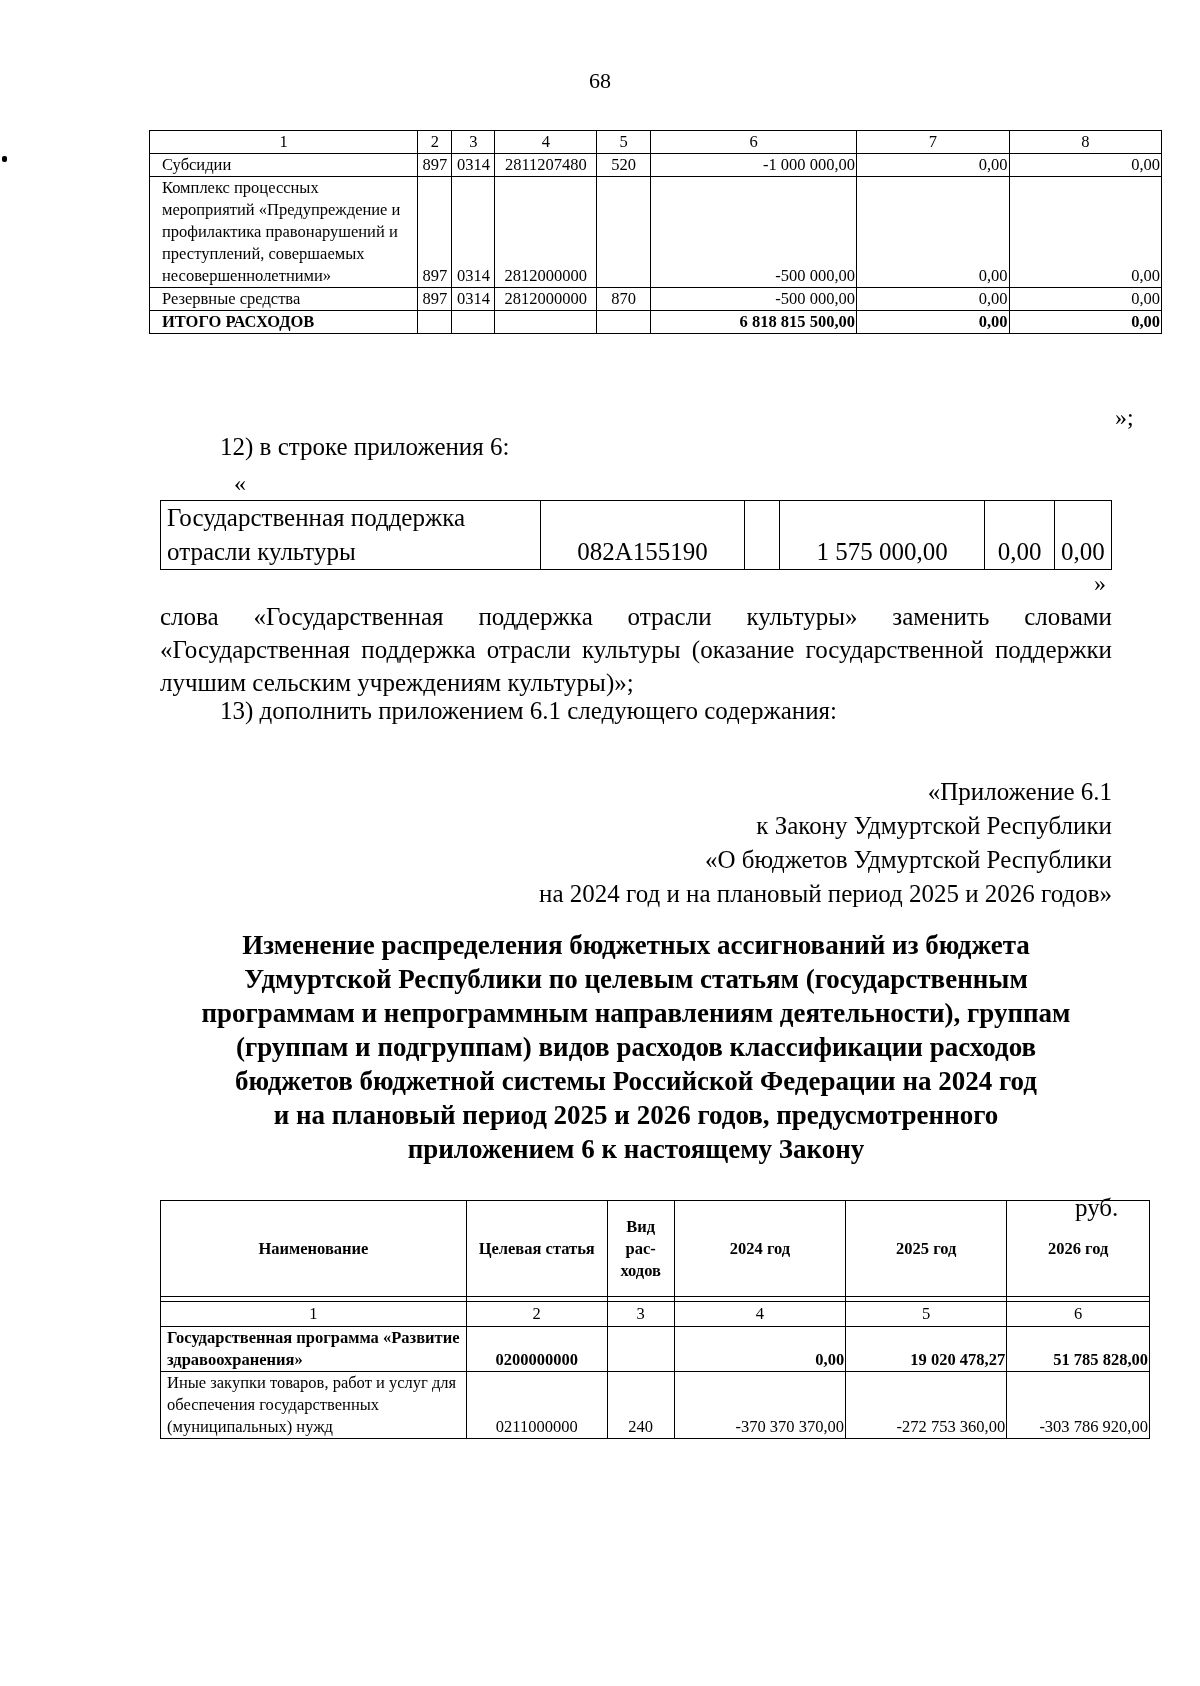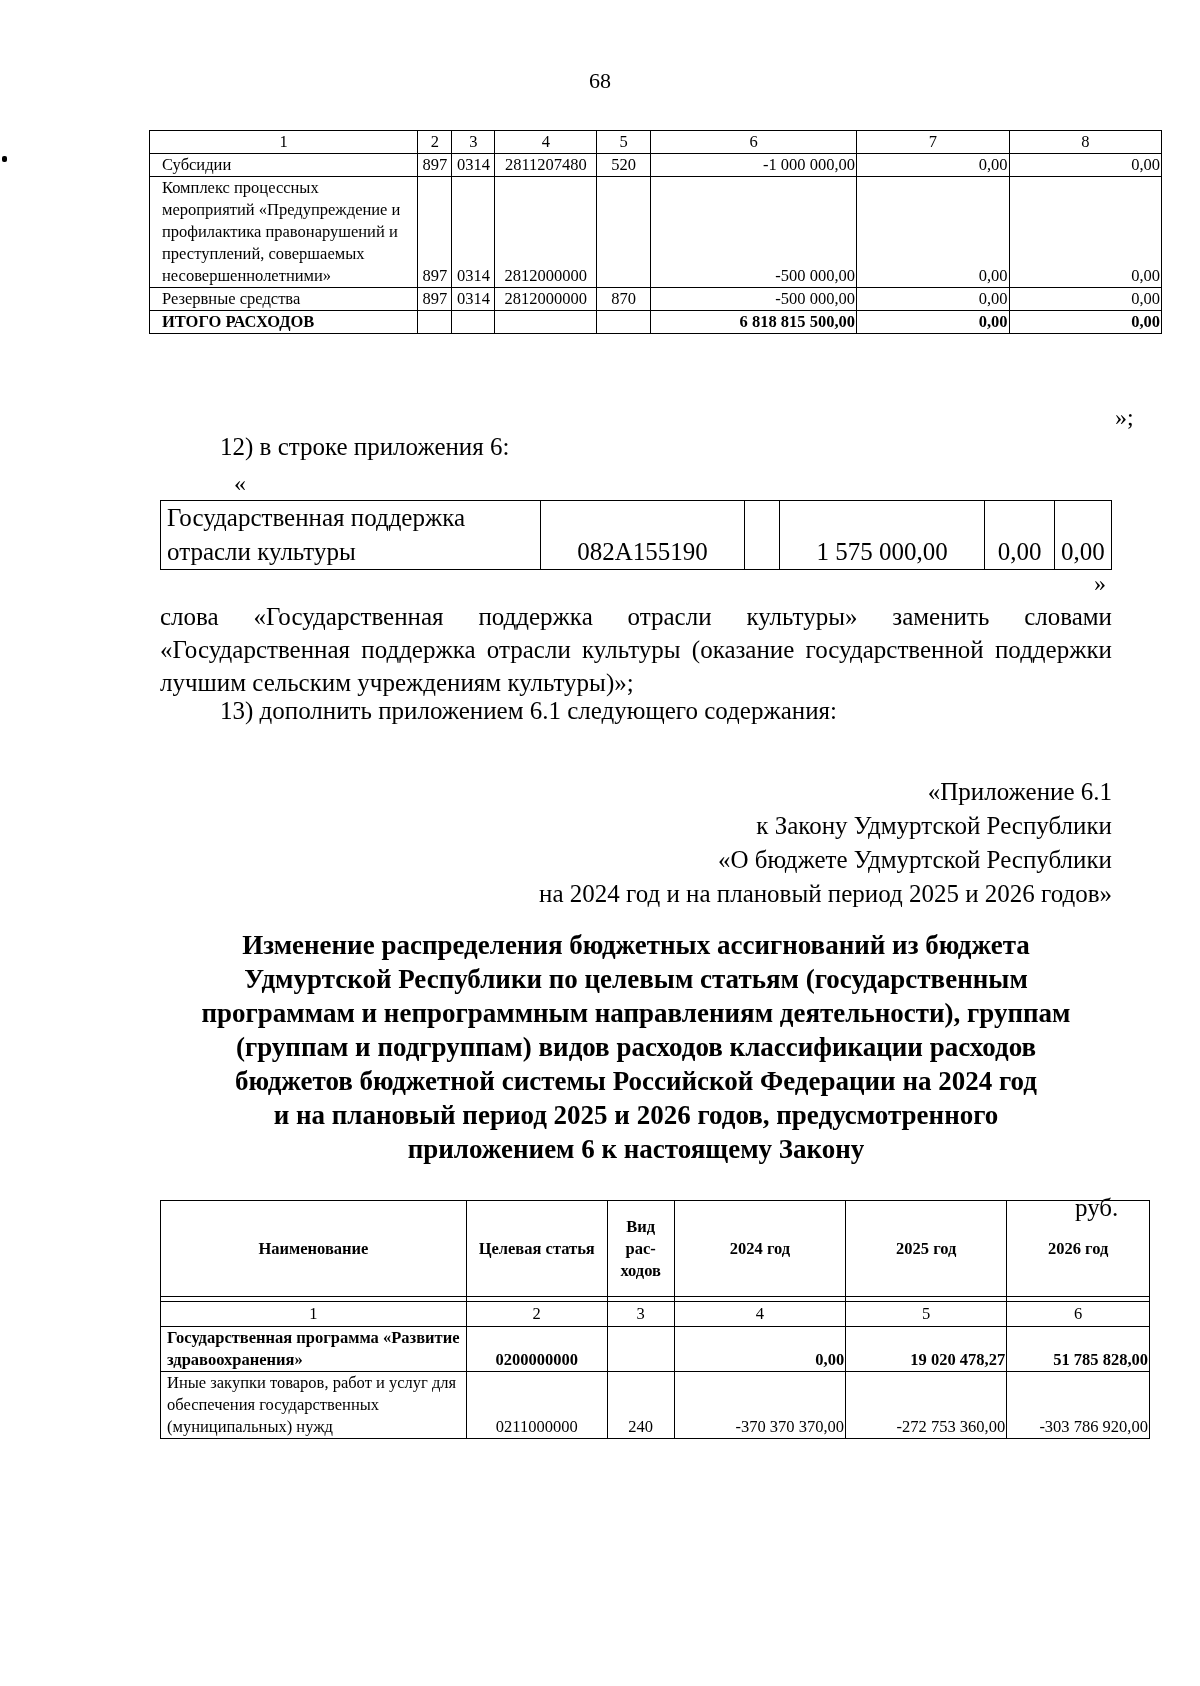--- a/index.html
+++ b/index.html
@@ -148,21 +148,21 @@
 </tbody>
   </table>
 <div class="abs close2">»</div>
 
 <div class="abs para p-slova">слова «Государственная поддержка отрасли культуры» заменить словами «Государственная поддержка отрасли культуры (оказание государственной поддержки лучшим сельским учреждениям культуры)»;</div>
 <div class="abs p13">13) дополнить приложением 6.1 следующего содержания:</div>
 
 <div class="abs appx">
   <div>«Приложение 6.1</div>
   <div>к Закону Удмуртской Республики</div>
-  <div>«О бюджете Удмуртской Республики</div>
+  <div>«О бюджетов Удмуртской Республики</div>
   <div>на 2024 год и на плановый период 2025 и 2026 годов»</div>
 </div>
 
 <div class="abs title">
   <div>Изменение распределения бюджетных ассигнований из бюджета</div>
   <div>Удмуртской Республики по целевым статьям (государственным</div>
   <div>программам и непрограммным направлениям деятельности), группам</div>
   <div>(группам и подгруппам) видов расходов классификации расходов</div>
   <div>бюджетов бюджетной системы Российской Федерации на 2024 год</div>
   <div>и на плановый период 2025 и 2026 годов, предусмотренного</div>

